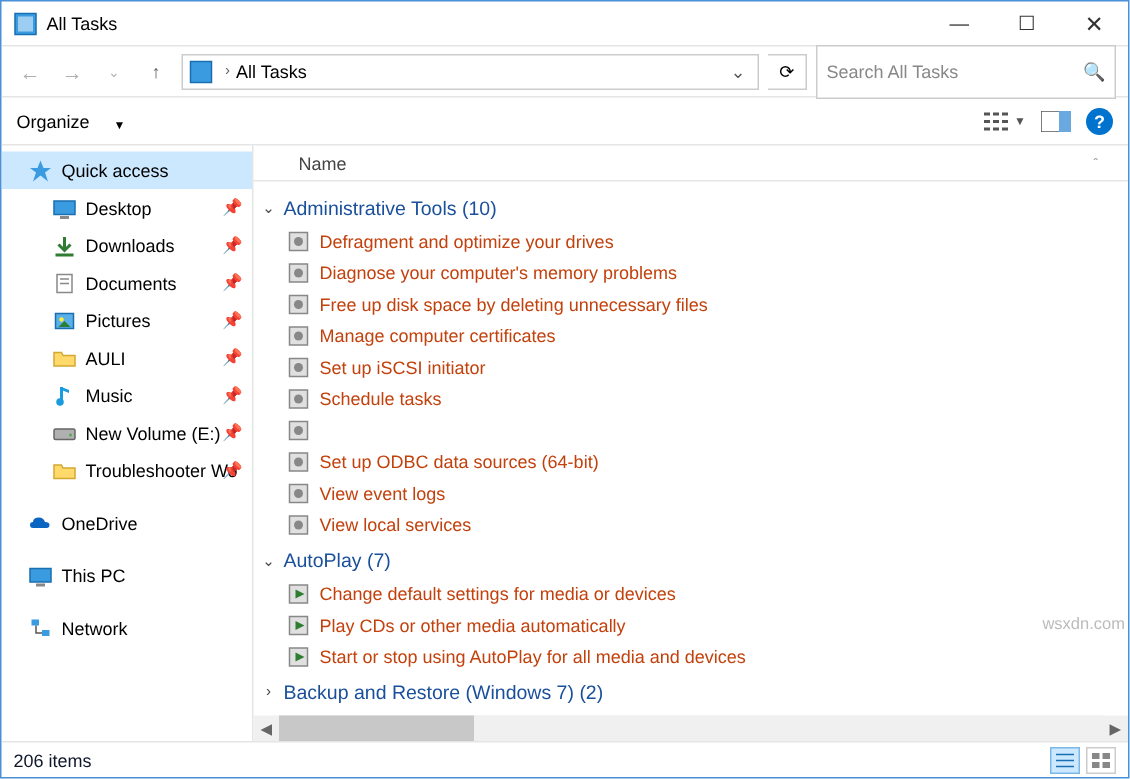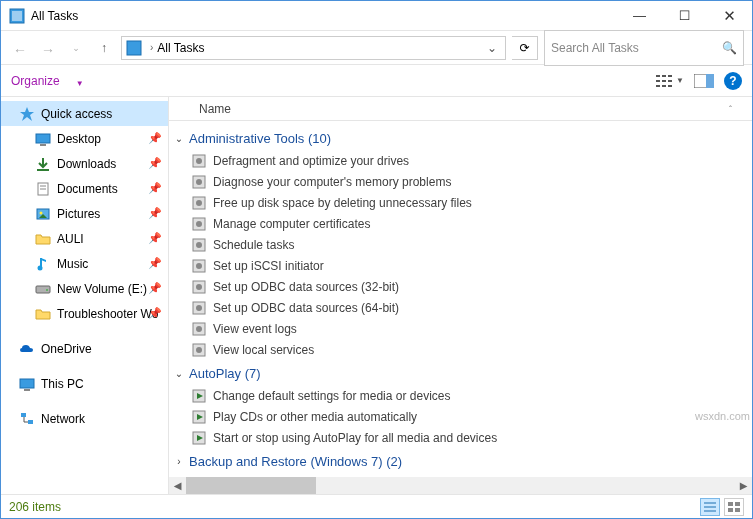--- a/index.html
+++ b/index.html
@@ -22,21 +22,21 @@
     .addressbar .chev { color: #666; font-size: 10px; padding: 0 4px; }
     .addressbar .loc { flex: 1; font-size: 12px; }
     .addressbar .drop { color: #555; padding: 0 4px; }
     .refresh { width: 26px; height: 24px; border: 1px solid #ccc; border-left: none; display:flex; align-items:center; justify-content:center; }
     .searchbar { width: 200px; height: 36px; border: 1px solid #ccc; display: flex; align-items: center; padding: 0 6px; color: #888; background: #fff; }
     .searchbar .sp { flex: 1; }
     .searchbar .mag { color: #777; }
 
     
     .toolbar { height: 32px; display:flex; align-items:center; padding: 0 10px; border-bottom: 1px solid #e5e5e5; }
-    .org { color: #a21caf; display:flex; align-items:flex-end; gap: 16px; }
+    .org { color: #000000; display:flex; align-items:flex-end; gap: 16px; }
     .org .dd { font-size: 8px; }
     .tool-right { margin-left:auto; display:flex; align-items:center; gap: 10px; }
     .view-btn { display:flex; align-items:center; gap: 2px; color: #555; }
     .help { width: 18px; height: 18px; border-radius: 50%; background:#0073cf; color:#fff; display:flex; align-items:center; justify-content:center; font-weight:bold; font-size:12px;}
 
     
     .body { display:flex; height: 397px; }
     .sidebar { width: 168px; border-right: 1px solid #e5e5e5; overflow:hidden; padding-top: 4px; }
     .sb-group { margin-bottom: 10px; }
     .sb-item { height: 25px; display:flex; align-items:center; padding-left: 18px; gap: 6px; position:relative; }
@@ -44,30 +44,30 @@
     .sb-item .pin { position:absolute; right: 6px; color: #888; font-size: 11px; }
     .sb-item.sub { padding-left: 34px; }
     .star-ico { width:16px; height:16px; display:flex; align-items:center; justify-content:center; }
 
     .content { flex: 1; display:flex; flex-direction:column; }
     .col-header { height: 24px; border-bottom: 1px solid #e5e5e5; display:flex; align-items:center; padding-left: 30px; color: #444; font-size: 12px; position:relative; }
     .col-header .sort { position:absolute; right: 20px; color: #888; font-size: 9px; }
     .list { flex:1; overflow:hidden; padding: 4px 0 0 4px; position:relative;}
     .group-hdr { display:flex; align-items:center; gap: 4px; padding: 6px 4px 4px 0; color: #1a4f9c; font-size: 13px; }
     .group-hdr .exp { color: #444; font-size: 10px; width: 12px; text-align:center;}
-    .item { display:flex; align-items:center; gap: 6px; height: 21px; padding-left: 18px; font-size: 12px; color: #404040; }
+    .item { display:flex; align-items:center; gap: 6px; height: 21px; padding-left: 18px; font-size: 12px; color: #c2410c; }
     .item .ii { width:16px; height:16px; display:flex; align-items:center; justify-content:center; }
 
     .hscroll { height: 17px; background:#f0f0f0; display:flex; align-items:center; }
     .hscroll .ar { width:17px; text-align:center; color:#666; font-size:10px;}
     .hscroll .track { flex:1; background:#f0f0f0; height:100%; position:relative;}
     .hscroll .thumb { position:absolute; left:0; top:0; height:100%; width:130px; background:#c8c8c8; }
 
     
-    .status { height: 24px; border-top: 1px solid #e5e5e5; display:flex; align-items:center; padding: 0 8px; font-size: 12px; color: #4d7c0f; }
+    .status { height: 24px; border-top: 1px solid #e5e5e5; display:flex; align-items:center; padding: 0 8px; font-size: 12px; color: #0f172a; }
     .status .right { margin-left:auto; display:flex; gap:4px; }
     .sicon { width:20px; height:18px; border:1px solid #ccc; display:flex; align-items:center; justify-content:center; font-size:10px; color:#555;}
     .sicon.active { background:#cce8ff; border-color:#7ab8e8;}
 
     .watermark { position:absolute; right: 2px; bottom: 55px; color:#bbb; font-size:11px; writing-mode: horizontal-tb;}
   </style>
 </head>
 <body>
 
 <div class="titlebar">
@@ -313,39 +313,38 @@
           </span>
           <span>Manage computer certificates</span>
         </div>
         <div class="item">
           <span class="ii">
             <svg width="16" height="16">
               <rect x="2" y="2" width="12" height="12" fill="#e0e0e0" stroke="#888"></rect>
               <circle cx="8" cy="8" r="3" fill="#888"></circle>
             </svg>
           </span>
+          <span>Set up iSCSI initiator</span>
+        </div>
+        <div class="item">
+          <span class="ii">
+            <svg width="16" height="16">
+              <rect x="2" y="2" width="12" height="12" fill="#e0e0e0" stroke="#888"></rect>
+              <circle cx="8" cy="8" r="3" fill="#888"></circle>
+            </svg>
+          </span>
           <span>Schedule tasks</span>
         </div>
         <div class="item">
           <span class="ii">
             <svg width="16" height="16">
               <rect x="2" y="2" width="12" height="12" fill="#e0e0e0" stroke="#888"></rect>
               <circle cx="8" cy="8" r="3" fill="#888"></circle>
             </svg>
           </span>
-          <span>Set up iSCSI initiator</span>
-        </div>
-        <div class="item">
-          <span class="ii">
-            <svg width="16" height="16">
-              <rect x="2" y="2" width="12" height="12" fill="#e0e0e0" stroke="#888"></rect>
-              <circle cx="8" cy="8" r="3" fill="#888"></circle>
-            </svg>
-          </span>
-          <span>Set up ODBC data sources (32-bit)</span>
         </div>
         <div class="item">
           <span class="ii">
             <svg width="16" height="16">
               <rect x="2" y="2" width="12" height="12" fill="#e0e0e0" stroke="#888"></rect>
               <circle cx="8" cy="8" r="3" fill="#888"></circle>
             </svg>
           </span>
           <span>Set up ODBC data sources (64-bit)</span>
         </div>

